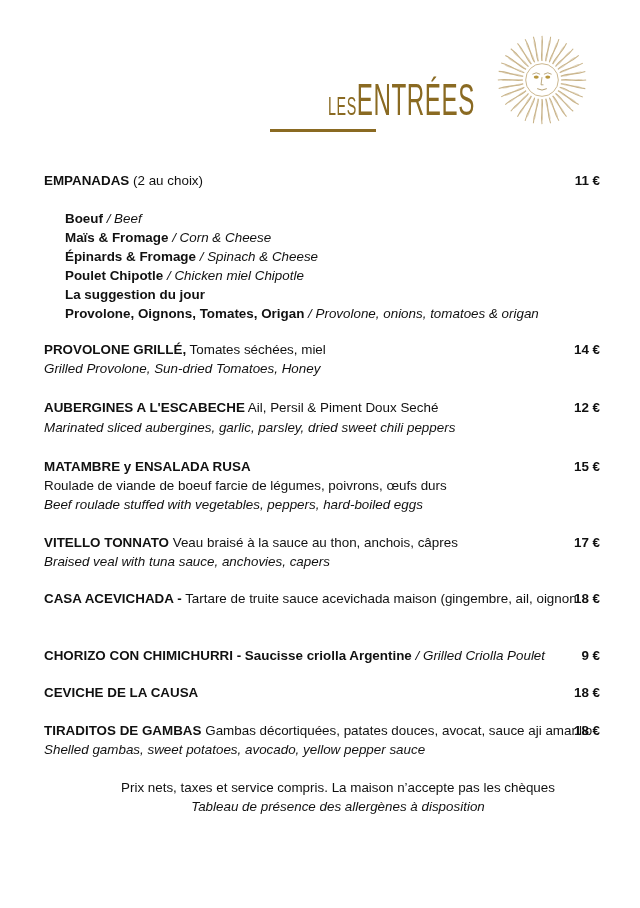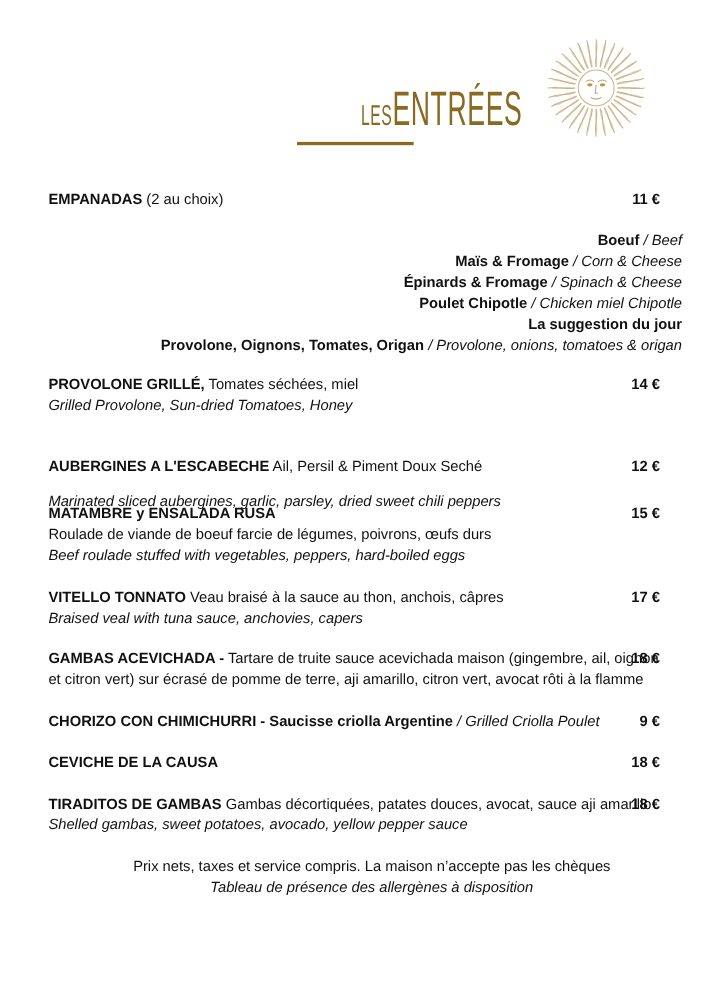--- a/index.html
+++ b/index.html
@@ -16,21 +16,21 @@
       display: inline-block; transform: scaleX(0.55); transform-origin: center;
     }
     .title .les { font-size: 26px; }
     .title .main { font-size: 44px; }
     .title-rule { position: absolute; left: 270px; top: 129px; width: 106px; height: 3px; background: #8a6a22; }
 
     .item { position: absolute; left: 44px; width: 576px; line-height: 19px; }
     .price { position: absolute; right: 20px; font-weight: bold; white-space: nowrap; text-align: center; }
     .b { font-weight: bold; }
     .i { font-style: italic; }
-    .sub { padding-left: 21px; text-align: right; }
+    .sub { padding-left: 21px; }
     .footer { position: absolute; left: 0; width: 676px; text-align: center; line-height: 19px; }
   </style>
 </head>
 <body>
 
 <svg class="sun" viewBox="0 0 100 100">
   <g stroke="#c9b48a" stroke-width="1.1" fill="none">
     <g id="rays">
       <path d="M50 30 C48 22 52 16 50 4"></path>
       <path d="M50 30 C52 20 48 14 50 8" opacity="0.6"></path>
@@ -95,42 +95,41 @@
     <div><span class="b">Provolone, Oignons, Tomates, Origan</span> <span class="i">/ Provolone, onions, tomatoes &amp; origan</span></div>
   </div>
 </div>
 
 <div class="item" style="top:340px">
   <div><span class="b">PROVOLONE GRILLÉ,</span> <span>Tomates séchées, miel</span></div>
   <div class="i">Grilled Provolone, Sun-dried Tomatoes, Honey</div>
   <span class="price" style="top:0">14 €</span>
 </div>
 
-<div class="item" style="top:414px">
+<div class="item" style="top:398px">
   <div><span class="b">AUBERGINES A L'ESCABECHE</span> <span>Ail, Persil &amp; Piment Doux Seché</span></div>
-  <div class="i" style="margin-top:13px">Marinated sliced aubergines, garlic, parsley, dried sweet chili peppers</div>
+  <div class="i" style="margin-top:1px">Marinated sliced aubergines, garlic, parsley, dried sweet chili peppers</div>
   <span class="price" style="top:0">12 €</span>
 </div>
 
 <div class="item" style="top:457px">
   <div class="b">MATAMBRE y ENSALADA RUSA</div>
   <div>Roulade de viande de boeuf farcie de légumes, poivrons, œufs durs</div>
   <div class="i">Beef roulade stuffed with vegetables, peppers, hard-boiled eggs</div>
   <span class="price" style="top:0">15 €</span>
 </div>
 
 <div class="item" style="top:533px">
   <div><span class="b">VITELLO TONNATO</span>&nbsp;<span>Veau braisé à la sauce au thon, anchois, câpres</span></div>
   <div class="i">Braised veal with tuna sauce, anchovies, capers</div>
   <span class="price" style="top:0">17 €</span>
 </div>
 
 <div class="item" style="top:589px">
-  <div><span class="b">GAMBAS ACEVICHADA -</span> <span>Tartare de truite sauce acevichada maison (gingembre, ail, oignon</span></div>
-  <div>et citron vert) sur écrasé de pomme de terre, aji amarillo, citron vert, avocat rôti à la flamme</div>
+  <div><span class="b">CASA ACEVICHADA -</span> <span>Tartare de truite sauce acevichada maison (gingembre, ail, oignon</span></div>
   <span class="price" style="top:0">18 €</span>
 </div>
 
 <div class="item" style="top:646px">
   <div><span class="b">CHORIZO CON CHIMICHURRI - Saucisse criolla Argentine</span> <span class="i">/ Grilled Criolla Poulet</span></div>
   <span class="price" style="top:0">9 €</span>
 </div>
 
 <div class="item" style="top:683px">
   <div class="b">CEVICHE DE LA CAUSA</div>

